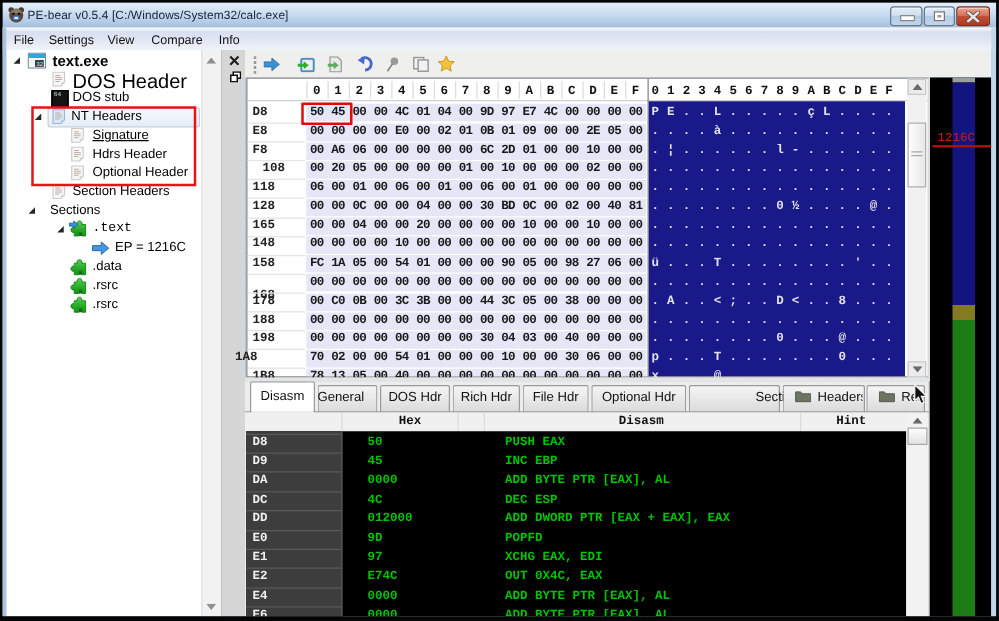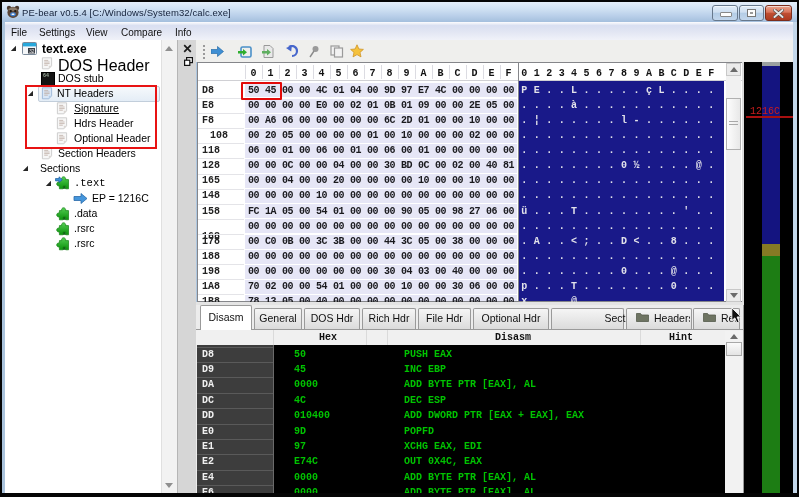--- a/index.html
+++ b/index.html
@@ -312,21 +312,21 @@
 <div class="abs mono" style="left:202px;top:250.8px;font-size:10px;color:#222;">188</div>
 <div class="abs" style="left:198px;top:264.2px;width:46px;height:1px;background:#e4e4e8;"></div>
 <div class="abs" style="left:245.0px;top:249.6px;width:272px;height:14.1px;background:#e6e6f6;"></div>
 <div class="abs mono" style="left:245.0px;top:250.8px;font-size:10px;letter-spacing:-0.5px;color:#1a1a1e;width:272px;height:13.1px;overflow:hidden;"><span class="cell" style="width:17.00px">00</span><span class="cell" style="width:17.00px">00</span><span class="cell" style="width:17.00px">00</span><span class="cell" style="width:17.00px">00</span><span class="cell" style="width:17.00px">00</span><span class="cell" style="width:17.00px">00</span><span class="cell" style="width:17.00px">00</span><span class="cell" style="width:17.00px">00</span><span class="cell" style="width:17.00px">00</span><span class="cell" style="width:17.00px">00</span><span class="cell" style="width:17.00px">00</span><span class="cell" style="width:17.00px">00</span><span class="cell" style="width:17.00px">00</span><span class="cell" style="width:17.00px">00</span><span class="cell" style="width:17.00px">00</span><span class="cell" style="width:17.00px">00</span></div>
 <div class="abs mono" style="left:518.0px;top:250.8px;font-size:10px;color:#e2e2ea;width:203px;height:13.1px;overflow:hidden;"><span class="cell" style="width:12.47px">.</span><span class="cell" style="width:12.47px">.</span><span class="cell" style="width:12.47px">.</span><span class="cell" style="width:12.47px">.</span><span class="cell" style="width:12.47px">.</span><span class="cell" style="width:12.47px">.</span><span class="cell" style="width:12.47px">.</span><span class="cell" style="width:12.47px">.</span><span class="cell" style="width:12.47px">.</span><span class="cell" style="width:12.47px">.</span><span class="cell" style="width:12.47px">.</span><span class="cell" style="width:12.47px">.</span><span class="cell" style="width:12.47px">.</span><span class="cell" style="width:12.47px">.</span><span class="cell" style="width:12.47px">.</span><span class="cell" style="width:12.47px">.</span></div>
 <div class="abs mono" style="left:202px;top:265.9px;font-size:10px;color:#222;">198</div>
 <div class="abs" style="left:198px;top:279.3px;width:46px;height:1px;background:#e4e4e8;"></div>
 <div class="abs" style="left:245.0px;top:264.7px;width:272px;height:14.1px;background:#e6e6f6;"></div>
 <div class="abs mono" style="left:245.0px;top:265.9px;font-size:10px;letter-spacing:-0.5px;color:#1a1a1e;width:272px;height:13.1px;overflow:hidden;"><span class="cell" style="width:17.00px">00</span><span class="cell" style="width:17.00px">00</span><span class="cell" style="width:17.00px">00</span><span class="cell" style="width:17.00px">00</span><span class="cell" style="width:17.00px">00</span><span class="cell" style="width:17.00px">00</span><span class="cell" style="width:17.00px">00</span><span class="cell" style="width:17.00px">00</span><span class="cell" style="width:17.00px">30</span><span class="cell" style="width:17.00px">04</span><span class="cell" style="width:17.00px">03</span><span class="cell" style="width:17.00px">00</span><span class="cell" style="width:17.00px">40</span><span class="cell" style="width:17.00px">00</span><span class="cell" style="width:17.00px">00</span><span class="cell" style="width:17.00px">00</span></div>
 <div class="abs mono" style="left:518.0px;top:265.9px;font-size:10px;color:#e2e2ea;width:203px;height:13.1px;overflow:hidden;"><span class="cell" style="width:12.47px">.</span><span class="cell" style="width:12.47px">.</span><span class="cell" style="width:12.47px">.</span><span class="cell" style="width:12.47px">.</span><span class="cell" style="width:12.47px">.</span><span class="cell" style="width:12.47px">.</span><span class="cell" style="width:12.47px">.</span><span class="cell" style="width:12.47px">.</span><span class="cell" style="width:12.47px">0</span><span class="cell" style="width:12.47px">.</span><span class="cell" style="width:12.47px">.</span><span class="cell" style="width:12.47px">.</span><span class="cell" style="width:12.47px">@</span><span class="cell" style="width:12.47px">.</span><span class="cell" style="width:12.47px">.</span><span class="cell" style="width:12.47px">.</span></div>
-<div class="abs mono" style="left:202px;top:281.0px;font-size:10px;color:#222;">1A8</div>
+<div class="abs mono" style="left:188px;top:281.0px;font-size:10px;color:#222;">1A8</div>
 <div class="abs" style="left:198px;top:294.4px;width:46px;height:1px;background:#e4e4e8;"></div>
 <div class="abs" style="left:245.0px;top:279.8px;width:272px;height:14.1px;background:#e6e6f6;"></div>
 <div class="abs mono" style="left:245.0px;top:281.0px;font-size:10px;letter-spacing:-0.5px;color:#1a1a1e;width:272px;height:13.1px;overflow:hidden;"><span class="cell" style="width:17.00px">70</span><span class="cell" style="width:17.00px">02</span><span class="cell" style="width:17.00px">00</span><span class="cell" style="width:17.00px">00</span><span class="cell" style="width:17.00px">54</span><span class="cell" style="width:17.00px">01</span><span class="cell" style="width:17.00px">00</span><span class="cell" style="width:17.00px">00</span><span class="cell" style="width:17.00px">00</span><span class="cell" style="width:17.00px">10</span><span class="cell" style="width:17.00px">00</span><span class="cell" style="width:17.00px">00</span><span class="cell" style="width:17.00px">30</span><span class="cell" style="width:17.00px">06</span><span class="cell" style="width:17.00px">00</span><span class="cell" style="width:17.00px">00</span></div>
 <div class="abs mono" style="left:518.0px;top:281.0px;font-size:10px;color:#e2e2ea;width:203px;height:13.1px;overflow:hidden;"><span class="cell" style="width:12.47px">p</span><span class="cell" style="width:12.47px">.</span><span class="cell" style="width:12.47px">.</span><span class="cell" style="width:12.47px">.</span><span class="cell" style="width:12.47px">T</span><span class="cell" style="width:12.47px">.</span><span class="cell" style="width:12.47px">.</span><span class="cell" style="width:12.47px">.</span><span class="cell" style="width:12.47px">.</span><span class="cell" style="width:12.47px">.</span><span class="cell" style="width:12.47px">.</span><span class="cell" style="width:12.47px">.</span><span class="cell" style="width:12.47px">0</span><span class="cell" style="width:12.47px">.</span><span class="cell" style="width:12.47px">.</span><span class="cell" style="width:12.47px">.</span></div>
 <div class="abs mono" style="left:202px;top:296.1px;font-size:10px;color:#222;">1B8</div>
 <div class="abs" style="left:198px;top:309.6px;width:46px;height:1px;background:#e4e4e8;"></div>
 <div class="abs" style="left:245.0px;top:294.9px;width:272px;height:6.6px;background:#e6e6f6;"></div>
 <div class="abs mono" style="left:245.0px;top:296.1px;font-size:10px;letter-spacing:-0.5px;color:#1a1a1e;width:272px;height:5.6px;overflow:hidden;"><span class="cell" style="width:17.00px">78</span><span class="cell" style="width:17.00px">13</span><span class="cell" style="width:17.00px">05</span><span class="cell" style="width:17.00px">00</span><span class="cell" style="width:17.00px">40</span><span class="cell" style="width:17.00px">00</span><span class="cell" style="width:17.00px">00</span><span class="cell" style="width:17.00px">00</span><span class="cell" style="width:17.00px">00</span><span class="cell" style="width:17.00px">00</span><span class="cell" style="width:17.00px">00</span><span class="cell" style="width:17.00px">00</span><span class="cell" style="width:17.00px">00</span><span class="cell" style="width:17.00px">00</span><span class="cell" style="width:17.00px">00</span><span class="cell" style="width:17.00px">00</span></div>
 <div class="abs mono" style="left:518.0px;top:296.1px;font-size:10px;color:#e2e2ea;width:203px;height:5.6px;overflow:hidden;"><span class="cell" style="width:12.47px">x</span><span class="cell" style="width:12.47px">.</span><span class="cell" style="width:12.47px">.</span><span class="cell" style="width:12.47px">.</span><span class="cell" style="width:12.47px">@</span><span class="cell" style="width:12.47px">.</span><span class="cell" style="width:12.47px">.</span><span class="cell" style="width:12.47px">.</span><span class="cell" style="width:12.47px">.</span><span class="cell" style="width:12.47px">.</span><span class="cell" style="width:12.47px">.</span><span class="cell" style="width:12.47px">.</span><span class="cell" style="width:12.47px">.</span><span class="cell" style="width:12.47px">.</span><span class="cell" style="width:12.47px">.</span><span class="cell" style="width:12.47px">.</span></div>
 <div class="abs" style="left:241px;top:82.3px;width:37px;height:14px;border:2.5px solid #e20a0a;border-radius:1px;"></div>
@@ -341,21 +341,21 @@
 <div class="abs" style="left:726px;top:289px;width:15px;height:13px;background:#ebebeb;border:1px solid #c8c8c8;box-sizing:border-box;"></div>
 <svg class="abs" style="left:730px;top:293px" width="8" height="5" viewBox="0 0 8 5">
     <polygon points="0,0 8,0 4,5" fill="#6a6a6a"></polygon>
   </svg>
 <div class="abs" style="left:742px;top:62px;width:2px;height:240px;background:#dcdcdc;"></div>
 <div class="abs" style="left:196px;top:302px;width:548px;height:3px;background:#e4e4e4;"></div>
 <div class="abs" style="left:196px;top:305px;width:548px;height:188px;background:#ececec;"></div>
 <div class="abs" style="left:200px;top:305px;width:52px;height:25px;background:#fff;border:1px solid #9a9a9a;border-bottom:none;border-radius:2px 2px 0 0;box-sizing:border-box;"></div>
 <div class="abs" style="left:200px;top:311px;width:52px;text-align:center;font-size:10.5px;color:#111;">Disasm</div>
 <div class="abs" style="left:254px;top:308px;width:48px;height:22px;background:linear-gradient(180deg,#f5f5f5,#dadada);border:1px solid #9a9a9a;border-bottom:none;border-radius:2px 2px 0 0;box-sizing:border-box;"></div>
-<div class="abs" style="left:254px;top:312px;width:48px;text-align:center;font-size:10.5px;color:#111;">General</div>
+<div class="abs" style="left:254px;top:312px;width:48px;font-size:10.5px;color:#111;">General</div>
 <div class="abs" style="left:304px;top:308px;width:56px;height:22px;background:linear-gradient(180deg,#f5f5f5,#dadada);border:1px solid #9a9a9a;border-bottom:none;border-radius:2px 2px 0 0;box-sizing:border-box;"></div>
 <div class="abs" style="left:304px;top:312px;width:56px;text-align:center;font-size:10.5px;color:#111;">DOS Hdr</div>
 <div class="abs" style="left:362px;top:308px;width:54px;height:22px;background:linear-gradient(180deg,#f5f5f5,#dadada);border:1px solid #9a9a9a;border-bottom:none;border-radius:2px 2px 0 0;box-sizing:border-box;"></div>
 <div class="abs" style="left:362px;top:312px;width:54px;text-align:center;font-size:10.5px;color:#111;">Rich Hdr</div>
 <div class="abs" style="left:418px;top:308px;width:53px;height:22px;background:linear-gradient(180deg,#f5f5f5,#dadada);border:1px solid #9a9a9a;border-bottom:none;border-radius:2px 2px 0 0;box-sizing:border-box;"></div>
 <div class="abs" style="left:418px;top:312px;width:53px;text-align:center;font-size:10.5px;color:#111;">File Hdr</div>
 <div class="abs" style="left:473px;top:308px;width:76px;height:22px;background:linear-gradient(180deg,#f5f5f5,#dadada);border:1px solid #9a9a9a;border-bottom:none;border-radius:2px 2px 0 0;box-sizing:border-box;"></div>
 <div class="abs" style="left:473px;top:312px;width:76px;text-align:center;font-size:10.5px;color:#111;">Optional Hdr</div>
 <div class="abs" style="left:551px;top:308px;width:73px;height:22px;background:linear-gradient(180deg,#f5f5f5,#dadada);border:1px solid #9a9a9a;border-bottom:none;border-radius:2px 2px 0 0;box-sizing:border-box;"></div>
 <div class="abs" style="left:551px;top:312px;width:73px;text-align:center;font-size:10.5px;color:#111;padding-left:47px;">Section Hdrs</div>
@@ -392,21 +392,21 @@
 <div class="abs" style="left:197px;top:377.3px;width:76px;height:1px;background:#5a5a5a;"></div>
 <div class="abs mono" style="left:202px;top:379.3px;font-size:10px;color:#f0f0f0;">DA</div>
 <div class="abs mono" style="left:294px;top:379.3px;font-size:10px;color:#00c300;">0000</div>
 <div class="abs mono" style="left:404px;top:379.3px;font-size:10px;color:#00c300;">ADD BYTE PTR [EAX], AL</div>
 <div class="abs" style="left:197px;top:392.7px;width:76px;height:1px;background:#5a5a5a;"></div>
 <div class="abs mono" style="left:202px;top:394.7px;font-size:10px;color:#f0f0f0;">DC</div>
 <div class="abs mono" style="left:294px;top:394.7px;font-size:10px;color:#00c300;">4C</div>
 <div class="abs mono" style="left:404px;top:394.7px;font-size:10px;color:#00c300;">DEC ESP</div>
 <div class="abs" style="left:197px;top:408.1px;width:76px;height:1px;background:#5a5a5a;"></div>
 <div class="abs mono" style="left:202px;top:410.1px;font-size:10px;color:#f0f0f0;">DD</div>
-<div class="abs mono" style="left:294px;top:410.1px;font-size:10px;color:#00c300;">010400</div>
+<div class="abs mono" style="left:294px;top:410.1px;font-size:10px;color:#00c300;">012000</div>
 <div class="abs mono" style="left:404px;top:410.1px;font-size:10px;color:#00c300;">ADD DWORD PTR [EAX + EAX], EAX</div>
 <div class="abs" style="left:197px;top:423.5px;width:76px;height:1px;background:#5a5a5a;"></div>
 <div class="abs mono" style="left:202px;top:425.5px;font-size:10px;color:#f0f0f0;">E0</div>
 <div class="abs mono" style="left:294px;top:425.5px;font-size:10px;color:#00c300;">9D</div>
 <div class="abs mono" style="left:404px;top:425.5px;font-size:10px;color:#00c300;">POPFD</div>
 <div class="abs" style="left:197px;top:438.9px;width:76px;height:1px;background:#5a5a5a;"></div>
 <div class="abs mono" style="left:202px;top:440.9px;font-size:10px;color:#f0f0f0;">E1</div>
 <div class="abs mono" style="left:294px;top:440.9px;font-size:10px;color:#00c300;">97</div>
 <div class="abs mono" style="left:404px;top:440.9px;font-size:10px;color:#00c300;">XCHG EAX, EDI</div>
 <div class="abs" style="left:197px;top:454.3px;width:76px;height:1px;background:#5a5a5a;"></div>

